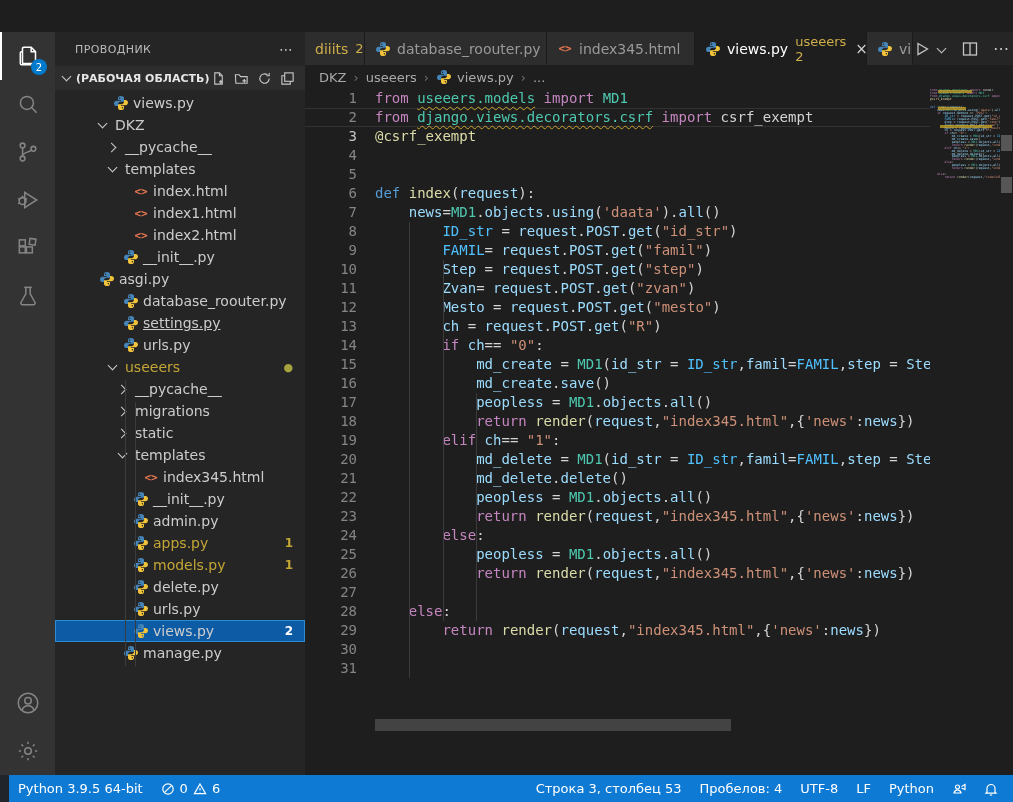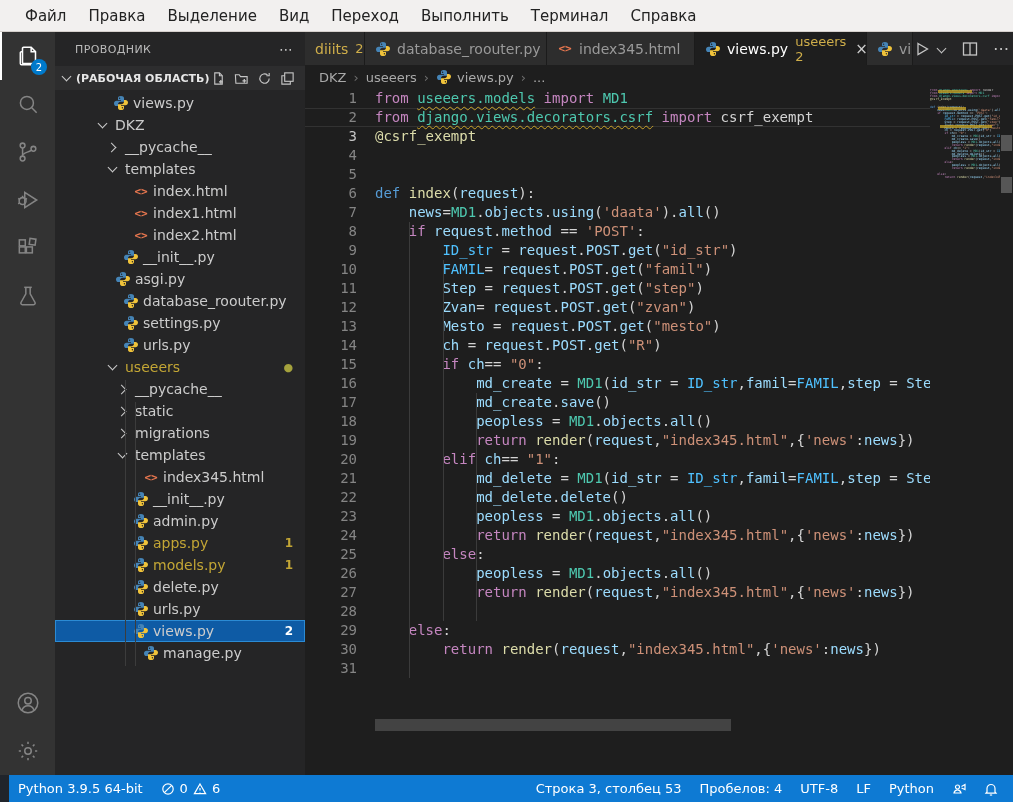--- a/index.html
+++ b/index.html
@@ -105,30 +105,20 @@
   #remote-block { width:9px; height:27px; background:#20242b; flex:none; }
   .st-item { display:flex; align-items:center; padding:0 9px; height:27px; gap:5px; }
   .st-item svg { width:14px; height:14px; stroke:#ffffff; fill:none; stroke-width:1.2; }
   #st-right { margin-left:auto; display:flex; align-items:center; padding-right:6px; }
 </style>
 </head>
 <body>
 
 <div id="app">
 
-  <div id="menubar" class="abs">
-      <div class="menu-item">Файл</div>
-      <div class="menu-item">Правка</div>
-      <div class="menu-item">Выделение</div>
-      <div class="menu-item">Вид</div>
-      <div class="menu-item">Переход</div>
-      <div class="menu-item">Выполнить</div>
-      <div class="menu-item">Терминал</div>
-      <div class="menu-item">Справка</div>
-    </div>
 
   <div id="activitybar" class="abs">
     <div class="act-item active">
       <svg viewBox="0 0 24 24">
           <path d="M7 4h7l4 4v10a1 1 0 0 1-1 1H7a1 1 0 0 1-1-1V5a1 1 0 0 1 1-1z"></path>
           <path d="M14 4v4h4"></path>
           <path d="M6 8H5a1 1 0 0 0-1 1v10a1 1 0 0 0 1 1h9"></path>
         </svg>
       <span class="act-badge">2</span>
     </div>
@@ -258,41 +248,41 @@
         <div class="row" style="padding-left: 68px;">
           <span class="ficon">
             <svg width="16" height="16" viewBox="0 0 16 16">
               <path fill="#4584b6" d="M7.9 1C6 1 5 1.9 5 3.1V5h3v.8H3.6C2.1 5.8 1 6.8 1 8.4S2.1 11 3.6 11H5V9.2C5 7.8 6.2 6.8 7.6 6.8H11V3.1C11 1.9 9.8 1 7.9 1zM6.6 2.6a.7.7 0 1 1 0 1.4.7.7 0 0 1 0-1.4z"></path>
               <path fill="#f0c33a" d="M8.1 15c1.9 0 2.9-.9 2.9-2.1V11H8v-.8h4.4c1.5 0 2.6-1 2.6-2.6S13.9 5 12.4 5H11v1.8C11 8.2 9.8 9.2 8.4 9.2H5v3.7C5 14.1 6.2 15 8.1 15zm1.3-1.6a.7.7 0 1 1 0-1.4.7.7 0 0 1 0 1.4z"></path>
             </svg>
           </span>
           <span class="label">__init__.py</span>
           <span class="spacer"></span>
         </div>
-        <div class="row" style="padding-left: 60px;">
+        <div class="row" style="padding-left: 44px;">
           <span class="ficon">
             <svg width="16" height="16" viewBox="0 0 16 16">
               <path fill="#4584b6" d="M7.9 1C6 1 5 1.9 5 3.1V5h3v.8H3.6C2.1 5.8 1 6.8 1 8.4S2.1 11 3.6 11H5V9.2C5 7.8 6.2 6.8 7.6 6.8H11V3.1C11 1.9 9.8 1 7.9 1zM6.6 2.6a.7.7 0 1 1 0 1.4.7.7 0 0 1 0-1.4z"></path>
               <path fill="#f0c33a" d="M8.1 15c1.9 0 2.9-.9 2.9-2.1V11H8v-.8h4.4c1.5 0 2.6-1 2.6-2.6S13.9 5 12.4 5H11v1.8C11 8.2 9.8 9.2 8.4 9.2H5v3.7C5 14.1 6.2 15 8.1 15zm1.3-1.6a.7.7 0 1 1 0-1.4.7.7 0 0 1 0 1.4z"></path>
             </svg>
           </span>
           <span class="label">asgi.py</span>
           <span class="spacer"></span>
         </div>
         <div class="row" style="padding-left: 68px;">
           <span class="ficon">
             <svg width="16" height="16" viewBox="0 0 16 16">
               <path fill="#4584b6" d="M7.9 1C6 1 5 1.9 5 3.1V5h3v.8H3.6C2.1 5.8 1 6.8 1 8.4S2.1 11 3.6 11H5V9.2C5 7.8 6.2 6.8 7.6 6.8H11V3.1C11 1.9 9.8 1 7.9 1zM6.6 2.6a.7.7 0 1 1 0 1.4.7.7 0 0 1 0-1.4z"></path>
               <path fill="#f0c33a" d="M8.1 15c1.9 0 2.9-.9 2.9-2.1V11H8v-.8h4.4c1.5 0 2.6-1 2.6-2.6S13.9 5 12.4 5H11v1.8C11 8.2 9.8 9.2 8.4 9.2H5v3.7C5 14.1 6.2 15 8.1 15zm1.3-1.6a.7.7 0 1 1 0-1.4.7.7 0 0 1 0 1.4z"></path>
             </svg>
           </span>
           <span class="label">database_roouter.py</span>
           <span class="spacer"></span>
         </div>
-        <div class="row" style="padding-left: 68px;">
+        <div class="row" style="padding-left: 68px; text-decoration: underline;">
           <span class="ficon">
             <svg width="16" height="16" viewBox="0 0 16 16">
               <path fill="#4584b6" d="M7.9 1C6 1 5 1.9 5 3.1V5h3v.8H3.6C2.1 5.8 1 6.8 1 8.4S2.1 11 3.6 11H5V9.2C5 7.8 6.2 6.8 7.6 6.8H11V3.1C11 1.9 9.8 1 7.9 1zM6.6 2.6a.7.7 0 1 1 0 1.4.7.7 0 0 1 0-1.4z"></path>
               <path fill="#f0c33a" d="M8.1 15c1.9 0 2.9-.9 2.9-2.1V11H8v-.8h4.4c1.5 0 2.6-1 2.6-2.6S13.9 5 12.4 5H11v1.8C11 8.2 9.8 9.2 8.4 9.2H5v3.7C5 14.1 6.2 15 8.1 15zm1.3-1.6a.7.7 0 1 1 0-1.4.7.7 0 0 1 0 1.4z"></path>
             </svg>
           </span>
           <span class="label">settings.py</span>
           <span class="spacer"></span>
         </div>
         <div class="row" style="padding-left: 68px;">
@@ -311,26 +301,26 @@
           <span class="spacer"></span>
           <span class="dotbadge">●</span>
         </div>
         <div class="row" style="padding-left: 60px;">
           <span class="chev closed"></span>
           <span class="label">__pycache__</span>
           <span class="spacer"></span>
         </div>
         <div class="row" style="padding-left: 60px;">
           <span class="chev closed"></span>
-          <span class="label">static</span>
+          <span class="label">migrations</span>
           <span class="spacer"></span>
         </div>
         <div class="row" style="padding-left: 60px;">
           <span class="chev closed"></span>
-          <span class="label">migrations</span>
+          <span class="label">static</span>
           <span class="spacer"></span>
         </div>
         <div class="row" style="padding-left: 60px;">
           <span class="chev open"></span>
           <span class="label">templates</span>
           <span class="spacer"></span>
         </div>
         <div class="row" style="padding-left: 88px;">
           <span class="ficon html">&lt;&gt;</span>
           <span class="label">index345.html</span>
@@ -402,21 +392,21 @@
           <span class="ficon">
             <svg width="16" height="16" viewBox="0 0 16 16">
               <path fill="#4584b6" d="M7.9 1C6 1 5 1.9 5 3.1V5h3v.8H3.6C2.1 5.8 1 6.8 1 8.4S2.1 11 3.6 11H5V9.2C5 7.8 6.2 6.8 7.6 6.8H11V3.1C11 1.9 9.8 1 7.9 1zM6.6 2.6a.7.7 0 1 1 0 1.4.7.7 0 0 1 0-1.4z"></path>
               <path fill="#f0c33a" d="M8.1 15c1.9 0 2.9-.9 2.9-2.1V11H8v-.8h4.4c1.5 0 2.6-1 2.6-2.6S13.9 5 12.4 5H11v1.8C11 8.2 9.8 9.2 8.4 9.2H5v3.7C5 14.1 6.2 15 8.1 15zm1.3-1.6a.7.7 0 1 1 0-1.4.7.7 0 0 1 0 1.4z"></path>
             </svg>
           </span>
           <span class="label">views.py</span>
           <span class="spacer"></span>
           <span class="fbadge">2</span>
         </div>
-        <div class="row" style="padding-left: 68px; margin-left: 20px;">
+        <div class="row" style="padding-left: 68px;">
           <span class="ficon">
             <svg width="16" height="16" viewBox="0 0 16 16">
               <path fill="#4584b6" d="M7.9 1C6 1 5 1.9 5 3.1V5h3v.8H3.6C2.1 5.8 1 6.8 1 8.4S2.1 11 3.6 11H5V9.2C5 7.8 6.2 6.8 7.6 6.8H11V3.1C11 1.9 9.8 1 7.9 1zM6.6 2.6a.7.7 0 1 1 0 1.4.7.7 0 0 1 0-1.4z"></path>
               <path fill="#f0c33a" d="M8.1 15c1.9 0 2.9-.9 2.9-2.1V11H8v-.8h4.4c1.5 0 2.6-1 2.6-2.6S13.9 5 12.4 5H11v1.8C11 8.2 9.8 9.2 8.4 9.2H5v3.7C5 14.1 6.2 15 8.1 15zm1.3-1.6a.7.7 0 1 1 0-1.4.7.7 0 0 1 0 1.4z"></path>
             </svg>
           </span>
           <span class="label">manage.py</span>
           <span class="spacer"></span>
         </div>
       </div>
@@ -503,21 +493,20 @@
       </div>
     <div id="code-pane">
       <div id="code-lines">
           <div class="cline"><span class="tk-k">from </span><span class="tk-q">useeers.models</span><span class="tk-p"> </span><span class="tk-k">import</span><span class="tk-p"> </span><span class="tk-m">MD1</span></div>
           <div class="cline current"><span class="tk-k">from </span><span class="tk-q">django.views.decorators.csrf</span><span class="tk-p"> </span><span class="tk-k">import</span><span class="tk-p"> csrf_exempt</span></div>
           <div class="cline"><span class="tk-f">@csrf_exempt</span></div>
           <div class="cline"></div>
           <div class="cline"></div>
           <div class="cline"><span class="tk-d">def </span><span class="tk-f">index</span><span class="tk-p">(</span><span class="tk-v">request</span><span class="tk-p">):</span></div>
           <div class="cline"><span class="tk-p">    </span><span class="tk-v">news</span><span class="tk-p">=</span><span class="tk-m">MD1</span><span class="tk-p">.</span><span class="tk-v">objects</span><span class="tk-p">.</span><span class="tk-v">using</span><span class="tk-p">(</span><span class="tk-s">'daata'</span><span class="tk-p">).</span><span class="tk-v">all</span><span class="tk-p">()</span></div>
-          <div class="cline"><span class="tk-p">    </span><span class="tk-k">if</span><span class="tk-p"> </span><span class="tk-v">request</span><span class="tk-p">.</span><span class="tk-v">method</span><span class="tk-p"> == </span><span class="tk-s">'POST'</span><span class="tk-p">:</span></div>
           <div class="cline"><span class="tk-p">        </span><span class="tk-c">ID_str</span><span class="tk-p"> = </span><span class="tk-v">request</span><span class="tk-p">.</span><span class="tk-v">POST</span><span class="tk-p">.</span><span class="tk-v">get</span><span class="tk-p">(</span><span class="tk-s">"id_str"</span><span class="tk-p">)</span></div>
           <div class="cline"><span class="tk-p">        </span><span class="tk-c">FAMIL</span><span class="tk-p">= </span><span class="tk-v">request</span><span class="tk-p">.</span><span class="tk-v">POST</span><span class="tk-p">.</span><span class="tk-v">get</span><span class="tk-p">(</span><span class="tk-s">"famil"</span><span class="tk-p">)</span></div>
           <div class="cline"><span class="tk-p">        </span><span class="tk-v">Step</span><span class="tk-p"> = </span><span class="tk-v">request</span><span class="tk-p">.</span><span class="tk-v">POST</span><span class="tk-p">.</span><span class="tk-v">get</span><span class="tk-p">(</span><span class="tk-s">"step"</span><span class="tk-p">)</span></div>
           <div class="cline"><span class="tk-p">        </span><span class="tk-v">Zvan</span><span class="tk-p">= </span><span class="tk-v">request</span><span class="tk-p">.</span><span class="tk-v">POST</span><span class="tk-p">.</span><span class="tk-v">get</span><span class="tk-p">(</span><span class="tk-s">"zvan"</span><span class="tk-p">)</span></div>
           <div class="cline"><span class="tk-p">        </span><span class="tk-v">Mesto</span><span class="tk-p"> = </span><span class="tk-v">request</span><span class="tk-p">.</span><span class="tk-v">POST</span><span class="tk-p">.</span><span class="tk-v">get</span><span class="tk-p">(</span><span class="tk-s">"mesto"</span><span class="tk-p">)</span></div>
           <div class="cline"><span class="tk-p">        </span><span class="tk-v">ch</span><span class="tk-p"> = </span><span class="tk-v">request</span><span class="tk-p">.</span><span class="tk-v">POST</span><span class="tk-p">.</span><span class="tk-v">get</span><span class="tk-p">(</span><span class="tk-s">"R"</span><span class="tk-p">)</span></div>
           <div class="cline"><span class="tk-p">        </span><span class="tk-k">if</span><span class="tk-p"> </span><span class="tk-v">ch</span><span class="tk-p">== </span><span class="tk-s">"0"</span><span class="tk-p">:</span></div>
           <div class="cline"><span class="tk-p">            </span><span class="tk-v">md_create</span><span class="tk-p"> = </span><span class="tk-m">MD1</span><span class="tk-p">(</span><span class="tk-v">id_str</span><span class="tk-p"> = </span><span class="tk-c">ID_str</span><span class="tk-p">,</span><span class="tk-v">famil</span><span class="tk-p">=</span><span class="tk-c">FAMIL</span><span class="tk-p">,</span><span class="tk-v">step</span><span class="tk-p"> = </span><span class="tk-v">Step</span></div>
           <div class="cline"><span class="tk-p">            </span><span class="tk-v">md_create</span><span class="tk-p">.</span><span class="tk-v">save</span><span class="tk-p">()</span></div>
           <div class="cline"><span class="tk-p">            </span><span class="tk-v">peopless</span><span class="tk-p"> = </span><span class="tk-m">MD1</span><span class="tk-p">.</span><span class="tk-v">objects</span><span class="tk-p">.</span><span class="tk-v">all</span><span class="tk-p">()</span></div>

